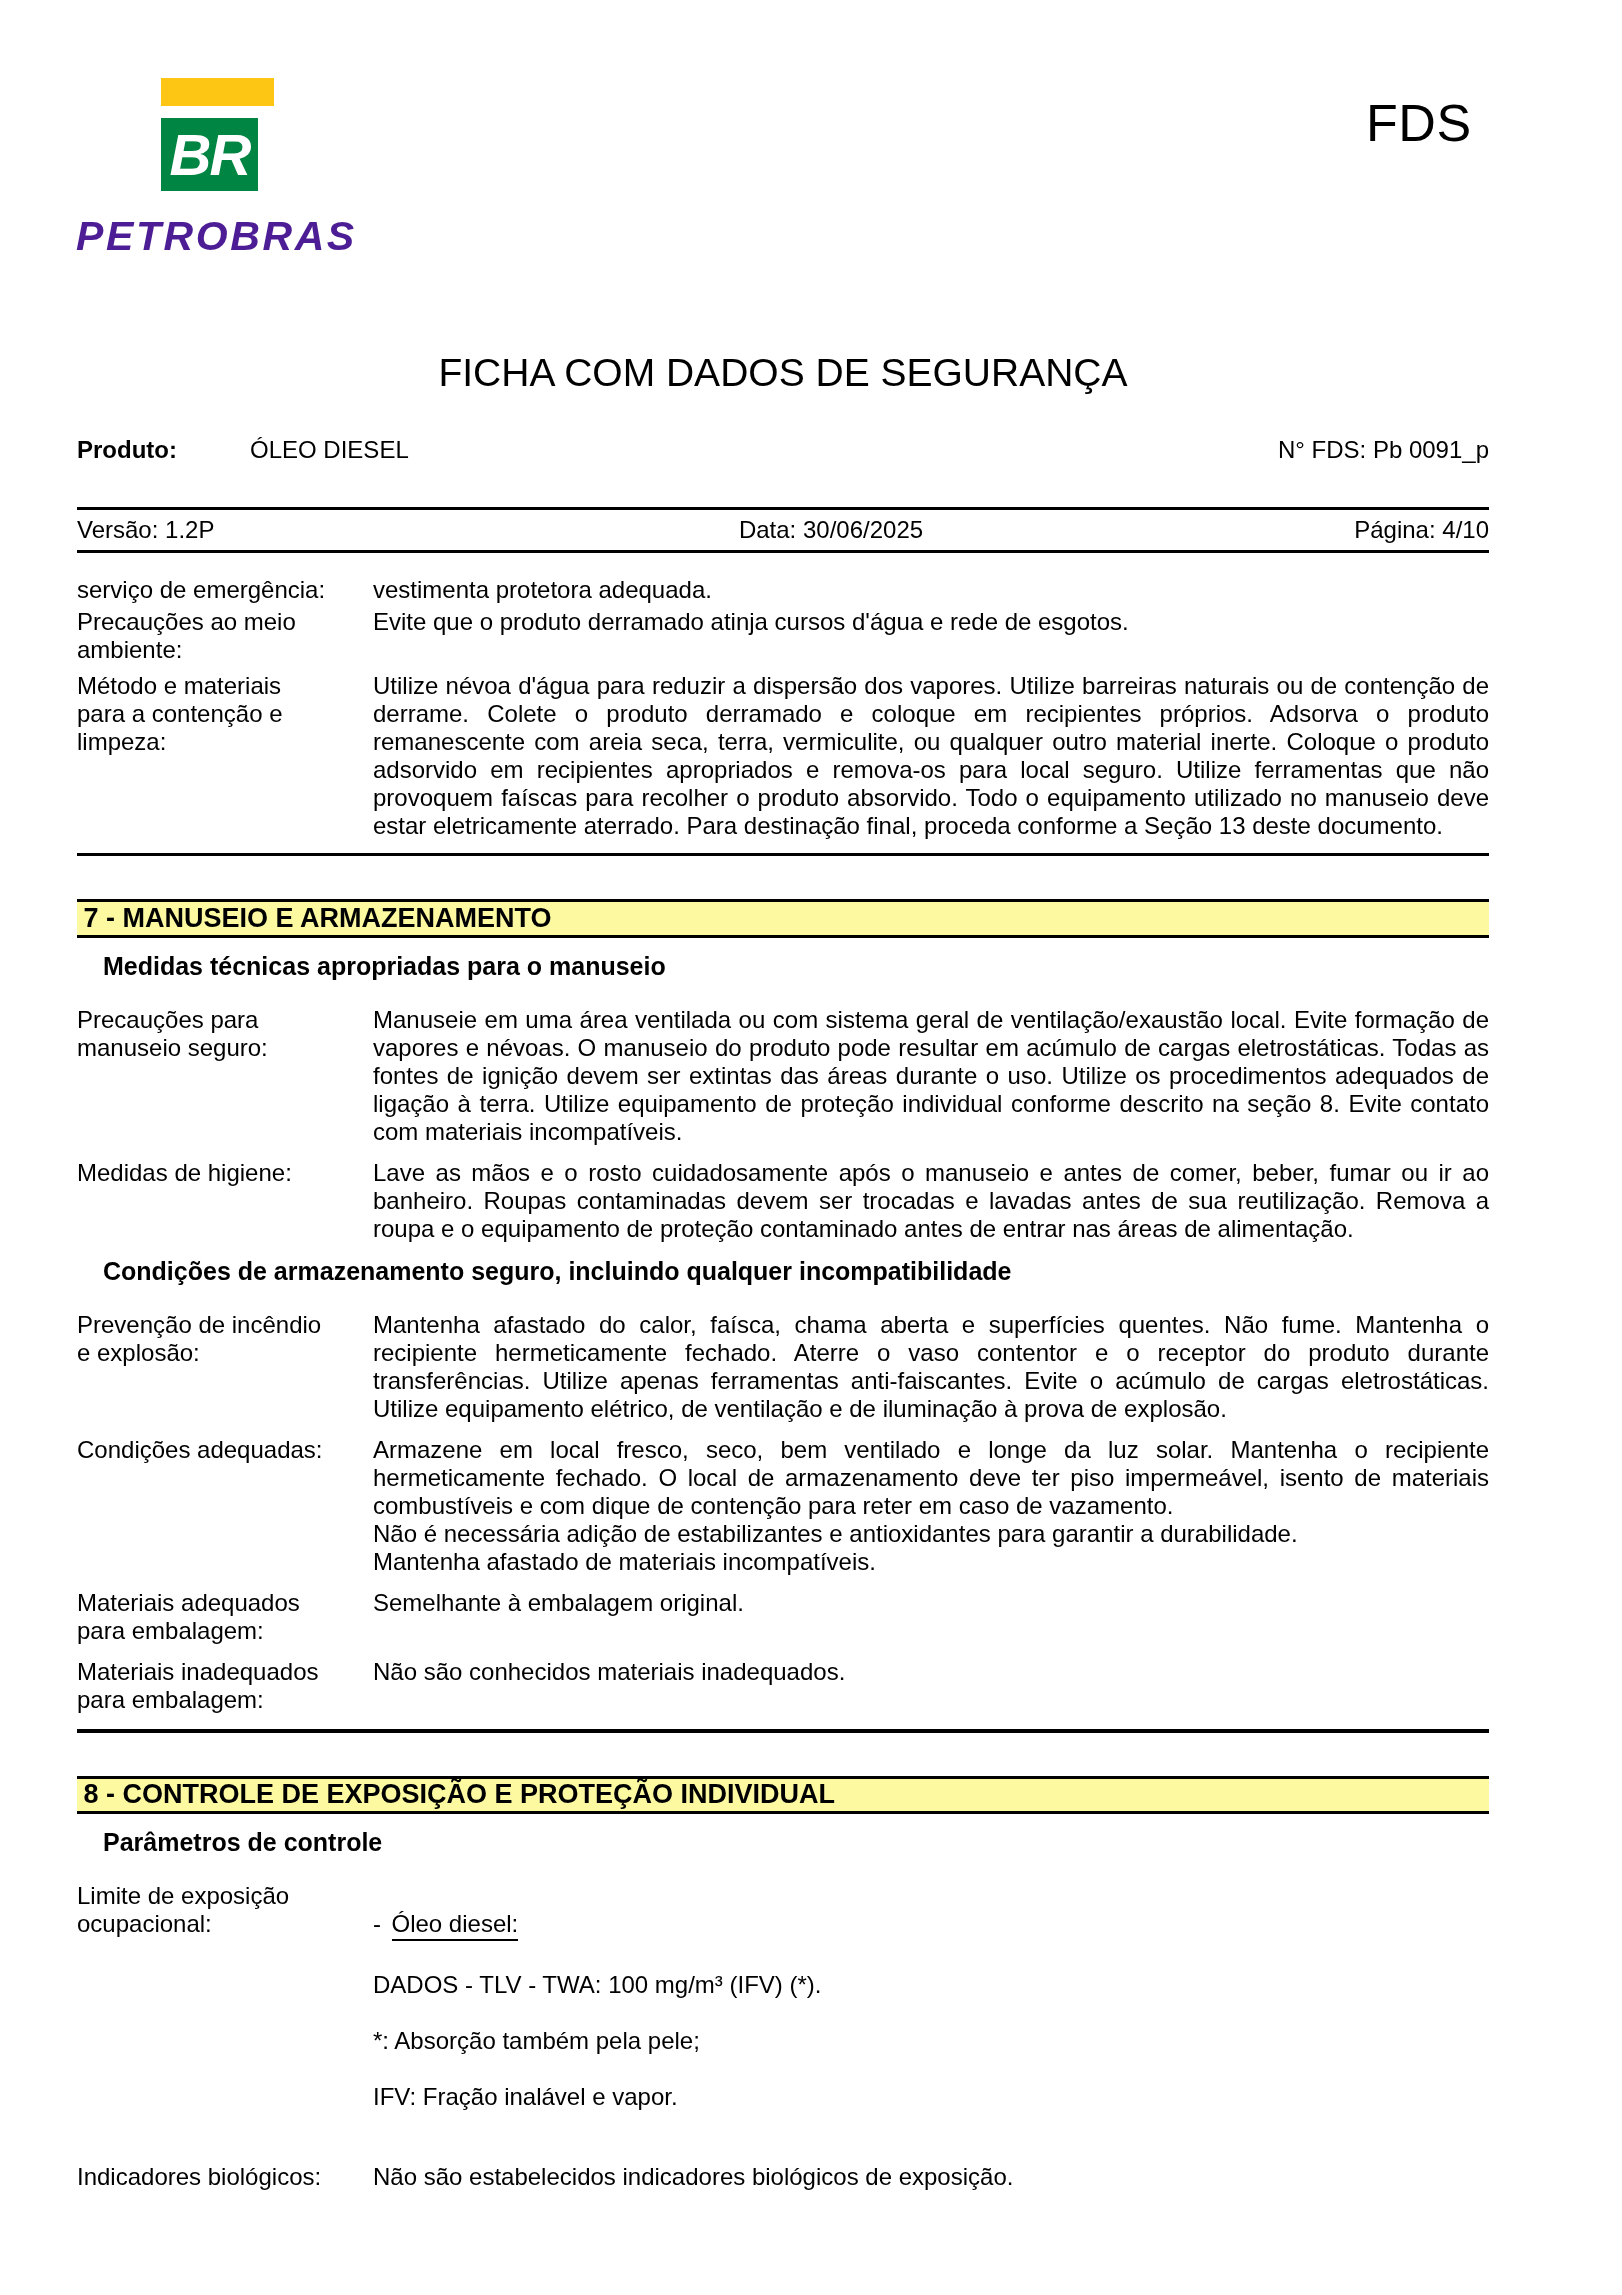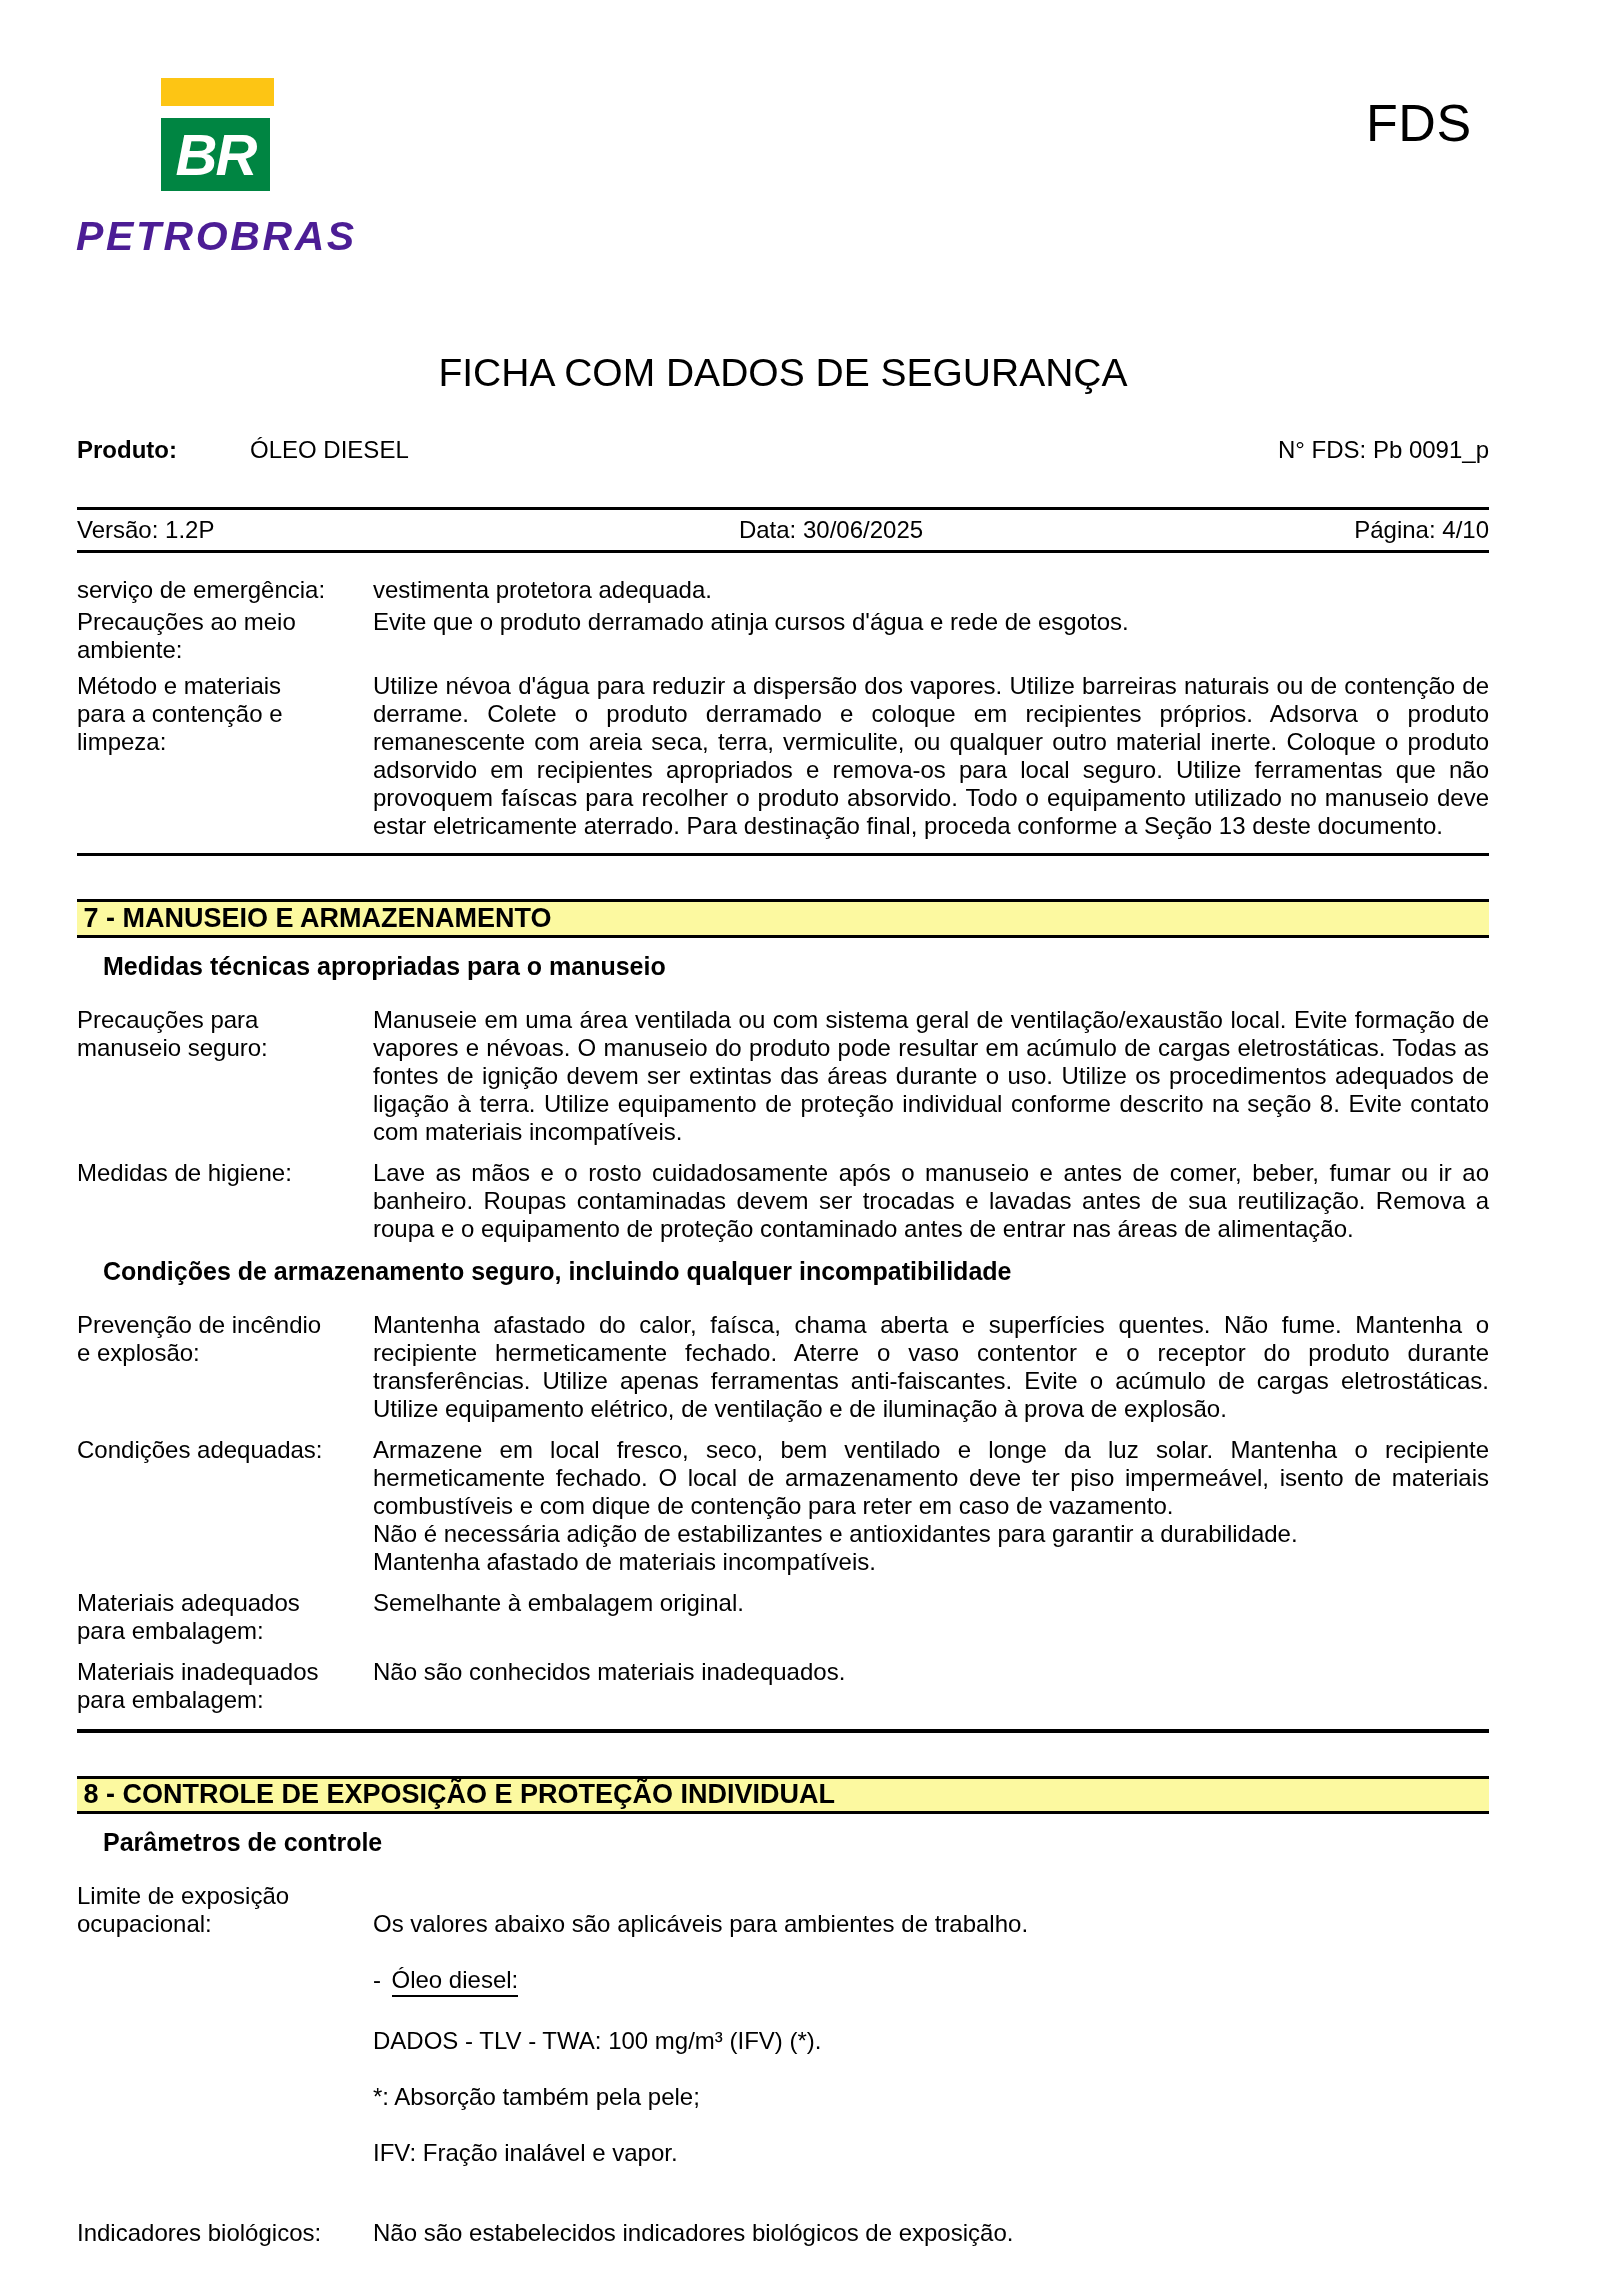--- a/index.html
+++ b/index.html
@@ -11,21 +11,21 @@
     font-family:"Liberation Sans", sans-serif;
     font-size:24px;
     line-height:28px;
     color:#000;
     overflow:hidden;
     margin:0 auto;
   }
   
   .logo-yellow{position:absolute;left:161px;top:78px;width:113px;height:27.5px;background:#fdc514;}
   .logo-green{
-    position:absolute;left:161px;top:118px;width:109px;height:73px;background:#008542;
+    position:absolute;left:161px;top:118px;width:97px;height:73px;background:#008542;
     color:#fff;font-weight:bold;font-style:italic;font-size:58px;
     display:flex;align-items:center;justify-content:center;letter-spacing:-2px;
   }
   .logo-name{
     position:absolute;left:76px;top:216px;color:#4c1d95;
     font-weight:bold;font-style:italic;font-size:41px;letter-spacing:2.6px;line-height:1;
   }
   .doc-code{
     position:absolute;top:97px;right:150px;
     font-size:52px;line-height:1;letter-spacing:0.7px;font-weight:400;
@@ -164,21 +164,20 @@
     <div class="band">
       <span>8 - CONTROLE DE EXPOSIÇÃO E PROTEÇÃO INDIVIDUAL</span>
     </div>
 
     <div class="subhead">Parâmetros de controle</div>
 
     <div class="row mt40">
       <div class="label">Limite de exposição
 ocupacional:</div>
       <div class="value single">
-        <p>Os valores abaixo são aplicáveis para ambientes de trabalho.</p>
         <p class="gap-top"><span class="dash">-</span><span class="u">Óleo diesel:</span></p>
         <p style="margin-top:4.6px;">DADOS - TLV - TWA: 100 mg/m³ (IFV) (*).</p>
         <p class="gap-top">*: Absorção também pela pele;</p>
         <p>IFV: Fração inalável e vapor.</p>
       </div>
     </div>
 
     <div class="row mt36">
       <div class="label">Indicadores biológicos:</div>
       <div class="value single">Não são estabelecidos indicadores biológicos de exposição.</div>

